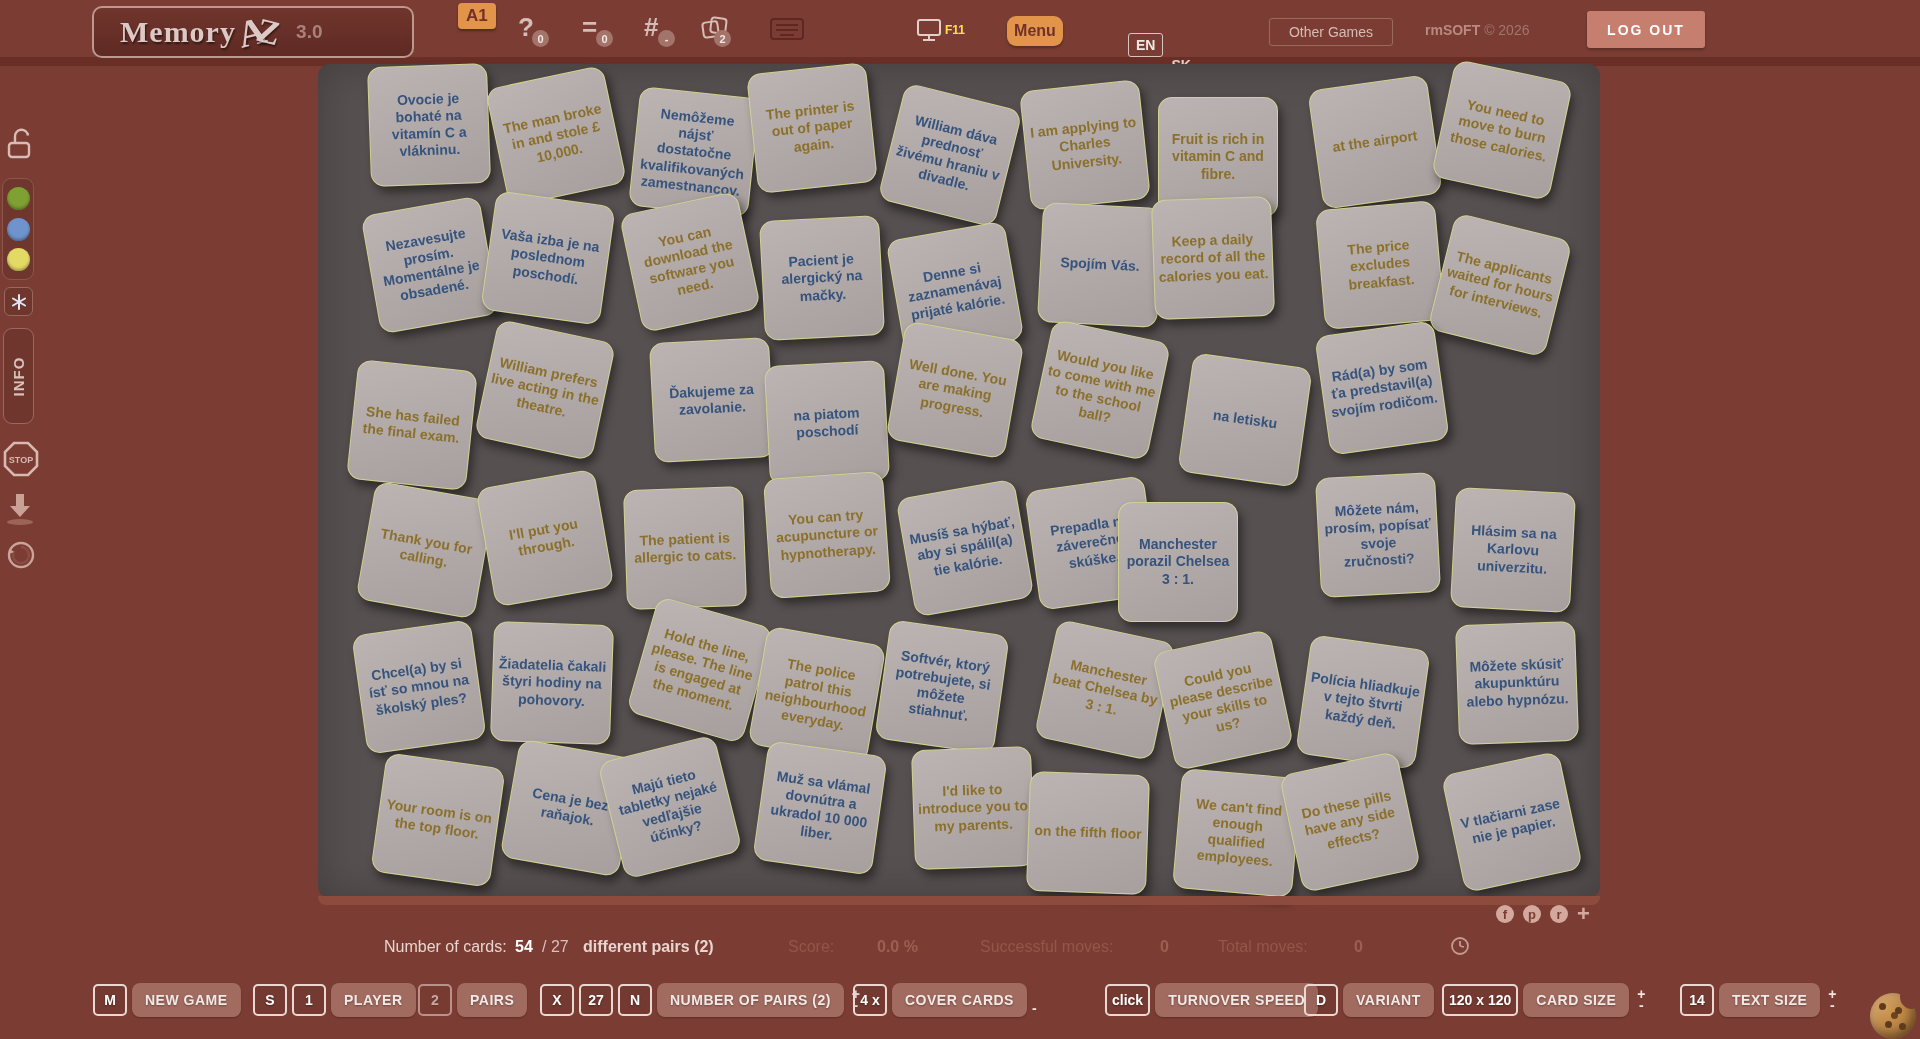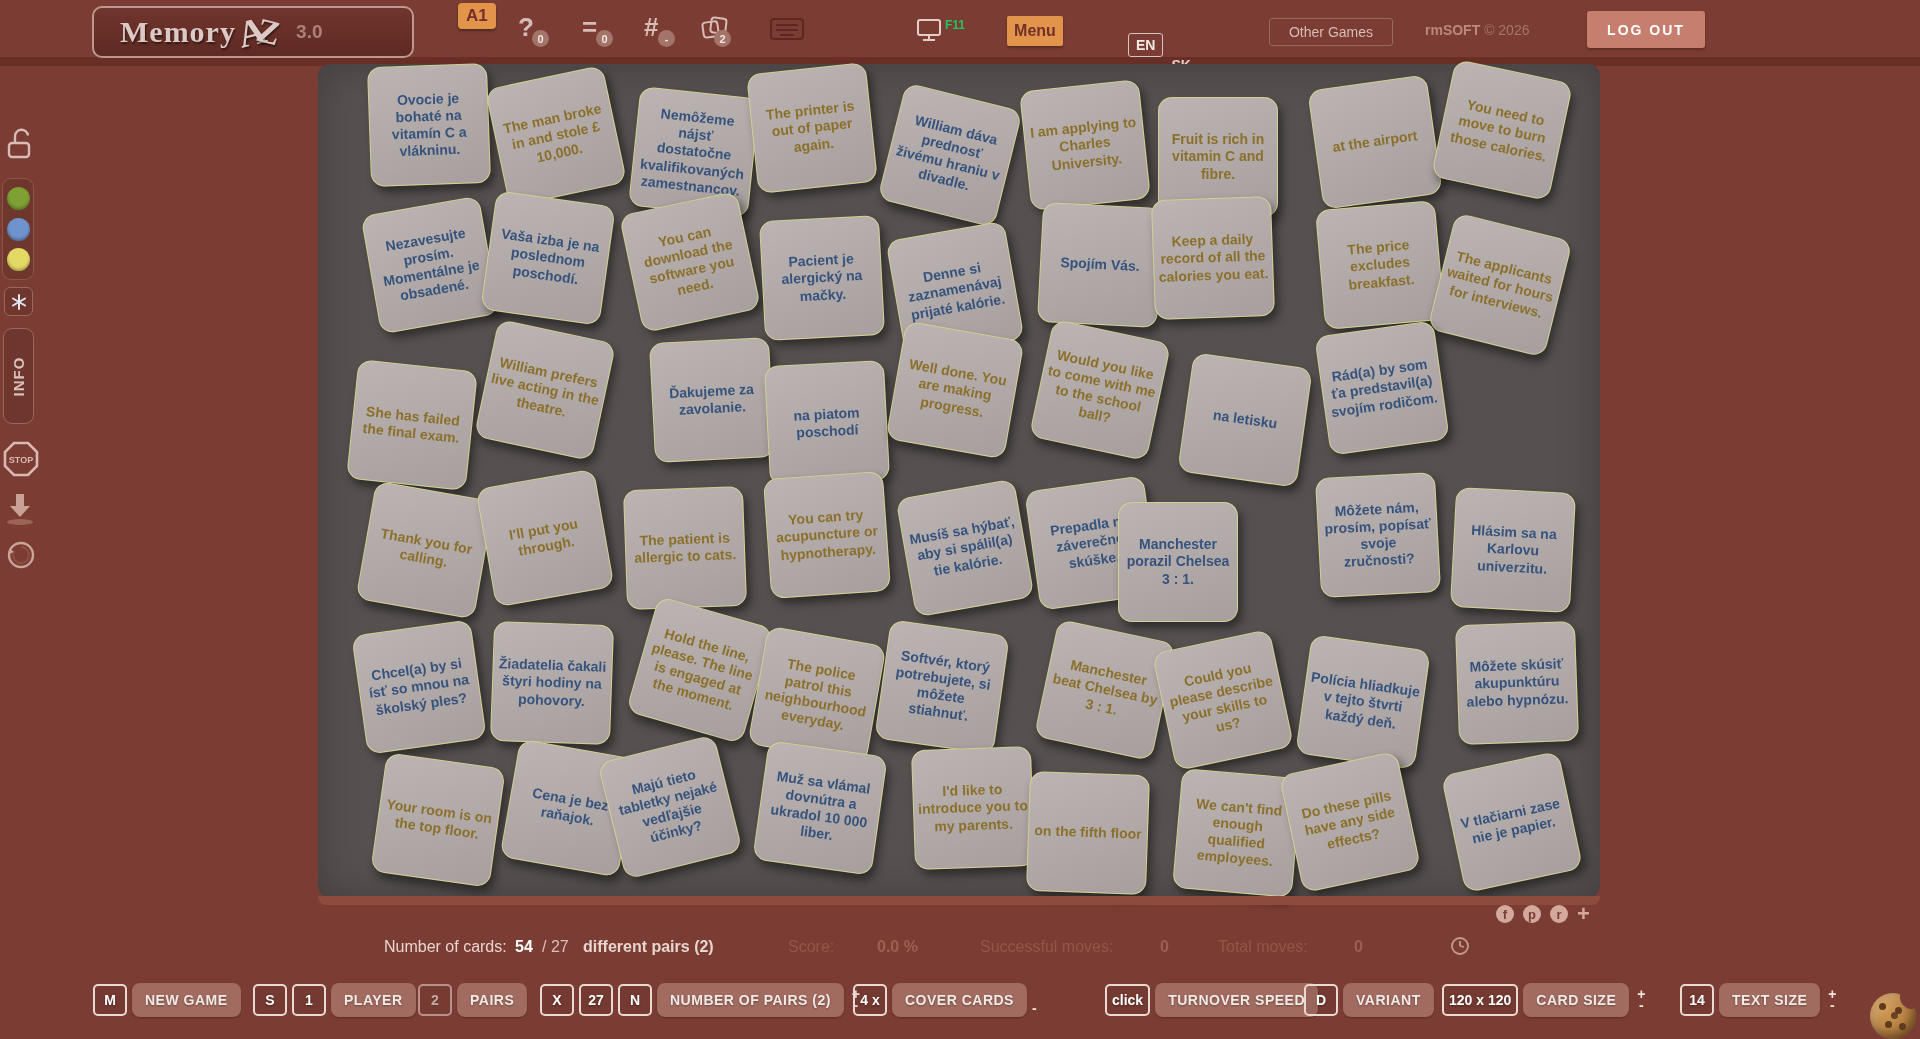--- a/index.html
+++ b/index.html
@@ -12,23 +12,23 @@
   .logo-memory{font-family:"Liberation Serif",serif;font-weight:bold;font-size:30px;color:#dcc9c5;letter-spacing:1px;text-shadow:1px 2px 2px rgba(0,0,0,.5);}
   .logo-a{display:inline-block;font-family:"Liberation Serif",serif;font-weight:bold;font-size:38px;color:#dcc9c5;transform:rotate(-14deg);margin-left:2px;text-shadow:1px 2px 2px rgba(0,0,0,.5);}
   .logo-z{display:inline-block;font-family:"Liberation Serif",serif;font-weight:bold;font-size:34px;color:#dcc9c5;transform:rotate(14deg);margin-left:-8px;text-shadow:1px 2px 2px rgba(0,0,0,.5);}
   .logo-version{font-size:19px;color:#ab827a;margin-left:16px;font-weight:bold;}
   .level-badge{position:absolute;left:458px;top:3px;background:#e2944b;color:#73302８;border-radius:4px;
     padding:3px 8px;font-size:17px;font-weight:bold;color:#73302a;box-shadow:0 2px 3px rgba(0,0,0,.35);}
   .hicon{position:absolute;top:14px;color:#d6bcb6;}
   .hicon .glyph{font-size:26px;font-weight:bold;line-height:26px;}
   .hicon .count-badge{position:absolute;left:14px;top:16px;width:17px;height:17px;border-radius:50%;
     background:#a3746a;color:#f4e6e2;font-size:11px;font-weight:bold;display:flex;align-items:center;justify-content:center;}
-  .menu-btn{position:absolute;left:1007px;top:16px;width:56px;height:30px;background:#e2944b;border-radius:2px;
+  .menu-btn{position:absolute;left:1007px;top:16px;width:56px;height:30px;background:#e2944b;border-radius:9px;
     color:#6f3129;font-weight:bold;font-size:16px;display:flex;align-items:center;justify-content:center;box-shadow:0 2px 3px rgba(0,0,0,.3);}
-  .f11-wrap{position:absolute;left:916px;top:18px;display:flex;align-items:flex-start;color:#22c55e;}
+  .f11-wrap{position:absolute;left:916px;top:18px;display:flex;align-items:center;color:#fde047;}
   .f11-label{font-size:12px;font-weight:bold;margin-left:3px;}
   .lang-wrap{position:absolute;left:1128px;top:17px;display:flex;align-items:center;}
   .lang-en{border:1px solid #d8c5c0;border-radius:3px;padding:3px 7px;color:#f2e8e5;font-weight:bold;font-size:14px;}
   .lang-sk{color:#e4d2cd;font-weight:bold;font-size:14px;margin-left:8px;margin-top:40px;}
   .other-games{position:absolute;left:1269px;top:18px;width:122px;height:26px;border:1px solid #9b6a5f;border-radius:3px;
     color:#d7bcb5;font-size:14px;display:flex;align-items:center;justify-content:center;}
   .copyright{position:absolute;left:1425px;top:22px;font-size:14px;color:#a1766c;}
   .copyright b{color:#b98a7f;}
   .logout-btn{position:absolute;left:1587px;top:11px;width:118px;height:37px;background:#c67f6f;border-radius:3px;
     color:#fff;font-weight:bold;font-size:14px;letter-spacing:2px;display:flex;align-items:center;justify-content:center;box-shadow:0 2px 3px rgba(0,0,0,.25);}

